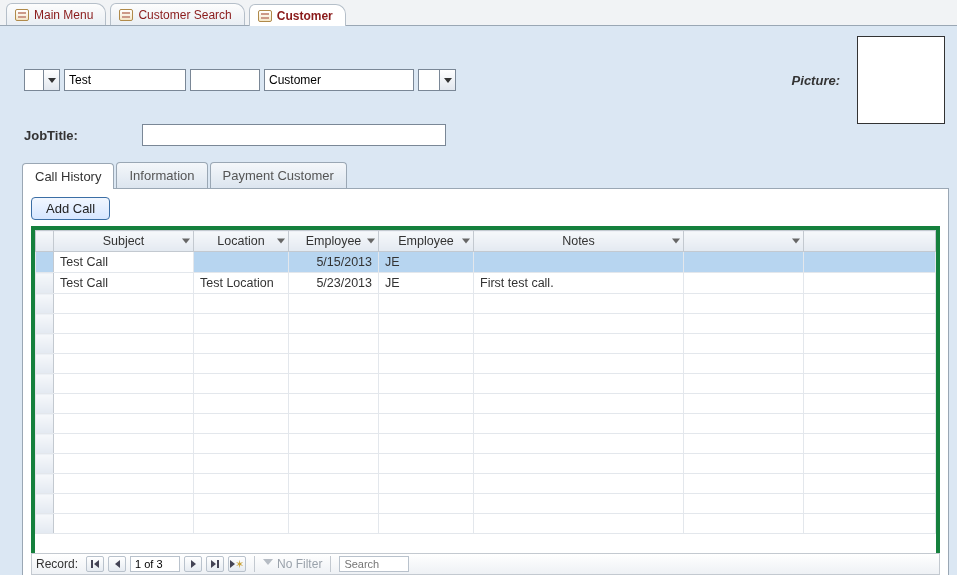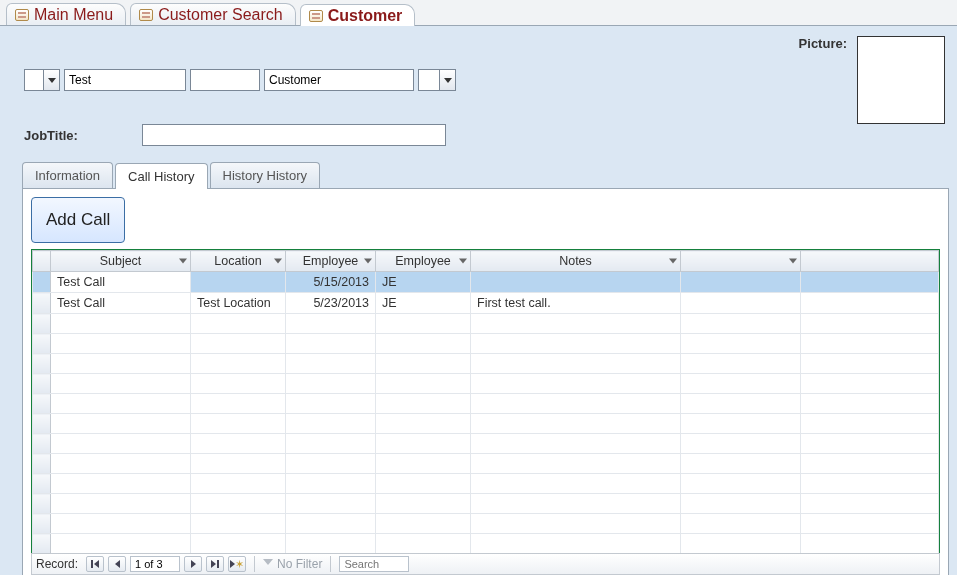--- a/index.html
+++ b/index.html
@@ -26,21 +26,21 @@
     display: flex;
     align-items: center;
     gap: 5px;
     padding: 3px 12px 3px 8px;
     border: 1px solid #b5bfc9;
     border-bottom: none;
     border-radius: 6px 10px 0 0;
     margin-right: 4px;
     background: linear-gradient(#fdfdfd,#e9eef3);
     color: #8a1a1a;
-    font-size: 16px;
+    font-size: 12px;
     height: 22px;
     cursor: pointer;
   }
   .doc-tab.active {
     background: #fff;
     font-weight: bold;
     position: relative;
     top: 1px;
   }
   .doc-tab .tab-icon {
@@ -53,21 +53,21 @@
   .doc-tab .tab-icon::before {
     content:""; position:absolute; left:2px; top:2px; right:2px; bottom:2px;
     border-top:2px solid #c98; border-bottom:2px solid #c98;
   }
 
   .form-area {
     padding: 10px 12px 6px 24px;
     background: #dbe7f3;
   }
   .row1 { display:flex; align-items:center; }
-  .picture-block { margin-left:auto; display:flex; gap:10px; align-items:flex-start; }
+  .picture-block { margin-left:auto; display:flex; gap:17px; align-items:center;font-style:italic; }
   .inp {
     border: 1px solid #7a8796;
     background: #fff;
     height: 22px;
     padding: 1px 4px;
     font-size: 12px;
   }
   .combo {
     display:flex; align-items:stretch; height:22px;
   }
@@ -111,30 +111,30 @@
   }
   .subpanel {
     border: 1px solid #9aa7b4;
     background: #fff;
     padding: 8px;
     height: 396px;
     position: relative;
   }
 
   .add-call {
-    padding: 12px 14px;
+    padding: 3px 14px;
     border: 1px solid #3b6ea5;
     border-radius: 4px;
     background: linear-gradient(#f2f7ff,#d6e6ff);
-    font-size: 17px;
+    font-size: 13px;
     cursor: pointer;
     color: #222;
   }
 
-  .grid-wrap { margin-top:6px; border:1px solid #15803d; height: 333px; overflow:hidden; }
+  .grid-wrap { margin-top:6px; border:4px solid #15803d; height: 333px; overflow:hidden; }
   table.grid {
     border-collapse: collapse;
     width: 100%;
     table-layout: fixed;
     background: #fff;
     font-size: 12.5px;
   }
   table.grid th {
     background: linear-gradient(#f6f8fb,#e3e9f1);
     border: 1px solid #c3c9d0;
@@ -255,23 +255,23 @@
   </div>
 
   <div class="row2">
     <span class="lbl" style="font-weight:bold;">JobTitle:</span>
     <input class="inp" style="width: 304px; margin-left: 56px;" value="">
   </div>
 </div>
 
 <div class="subtabs-wrap">
   <div class="subtabs">
+    <div class="subtab active"><span>Call History</span></div>
     <div class="subtab"><span>Information</span></div>
-    <div class="subtab active"><span>Call History</span></div>
-    <div class="subtab"><span>History History</span></div>
+    <div class="subtab"><span>Payment Customer</span></div>
   </div>
 
   <div class="subpanel">
     <button class="add-call"><span>Add Call</span></button>
 
     <div class="grid-wrap">
       <table class="grid">
         <colgroup>
           <col style="width:18px">
           <col class="col-subject">

